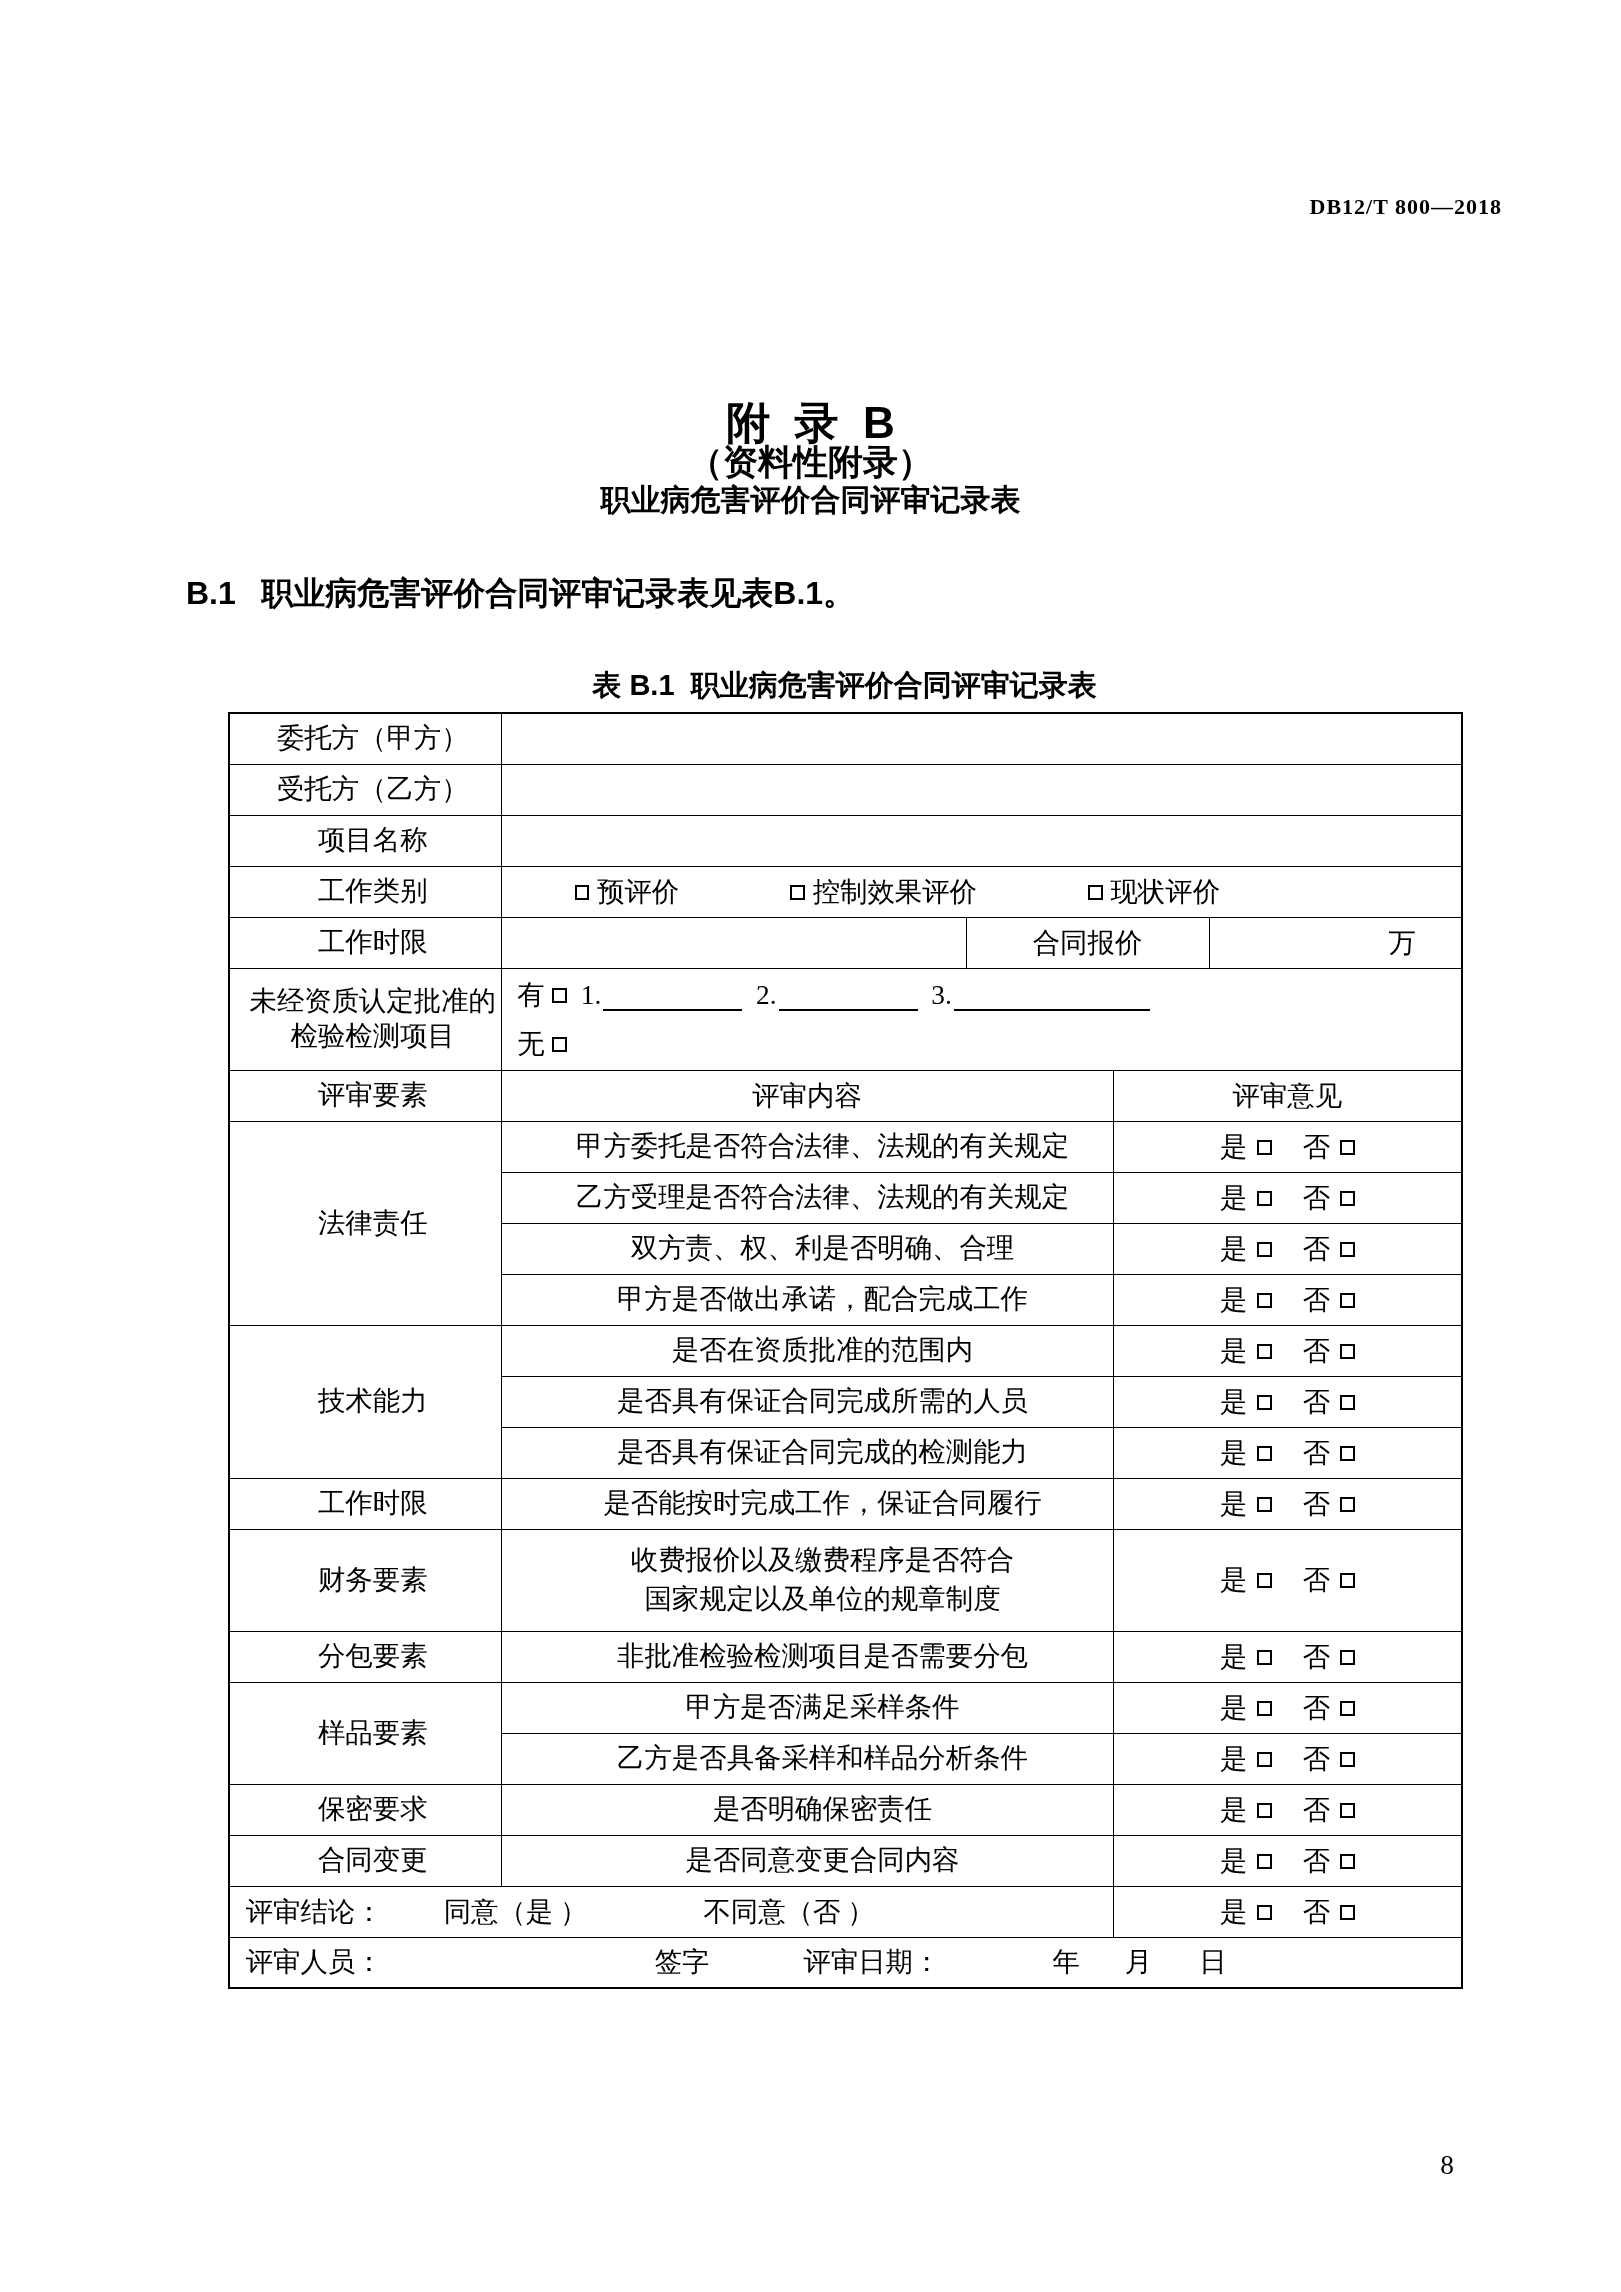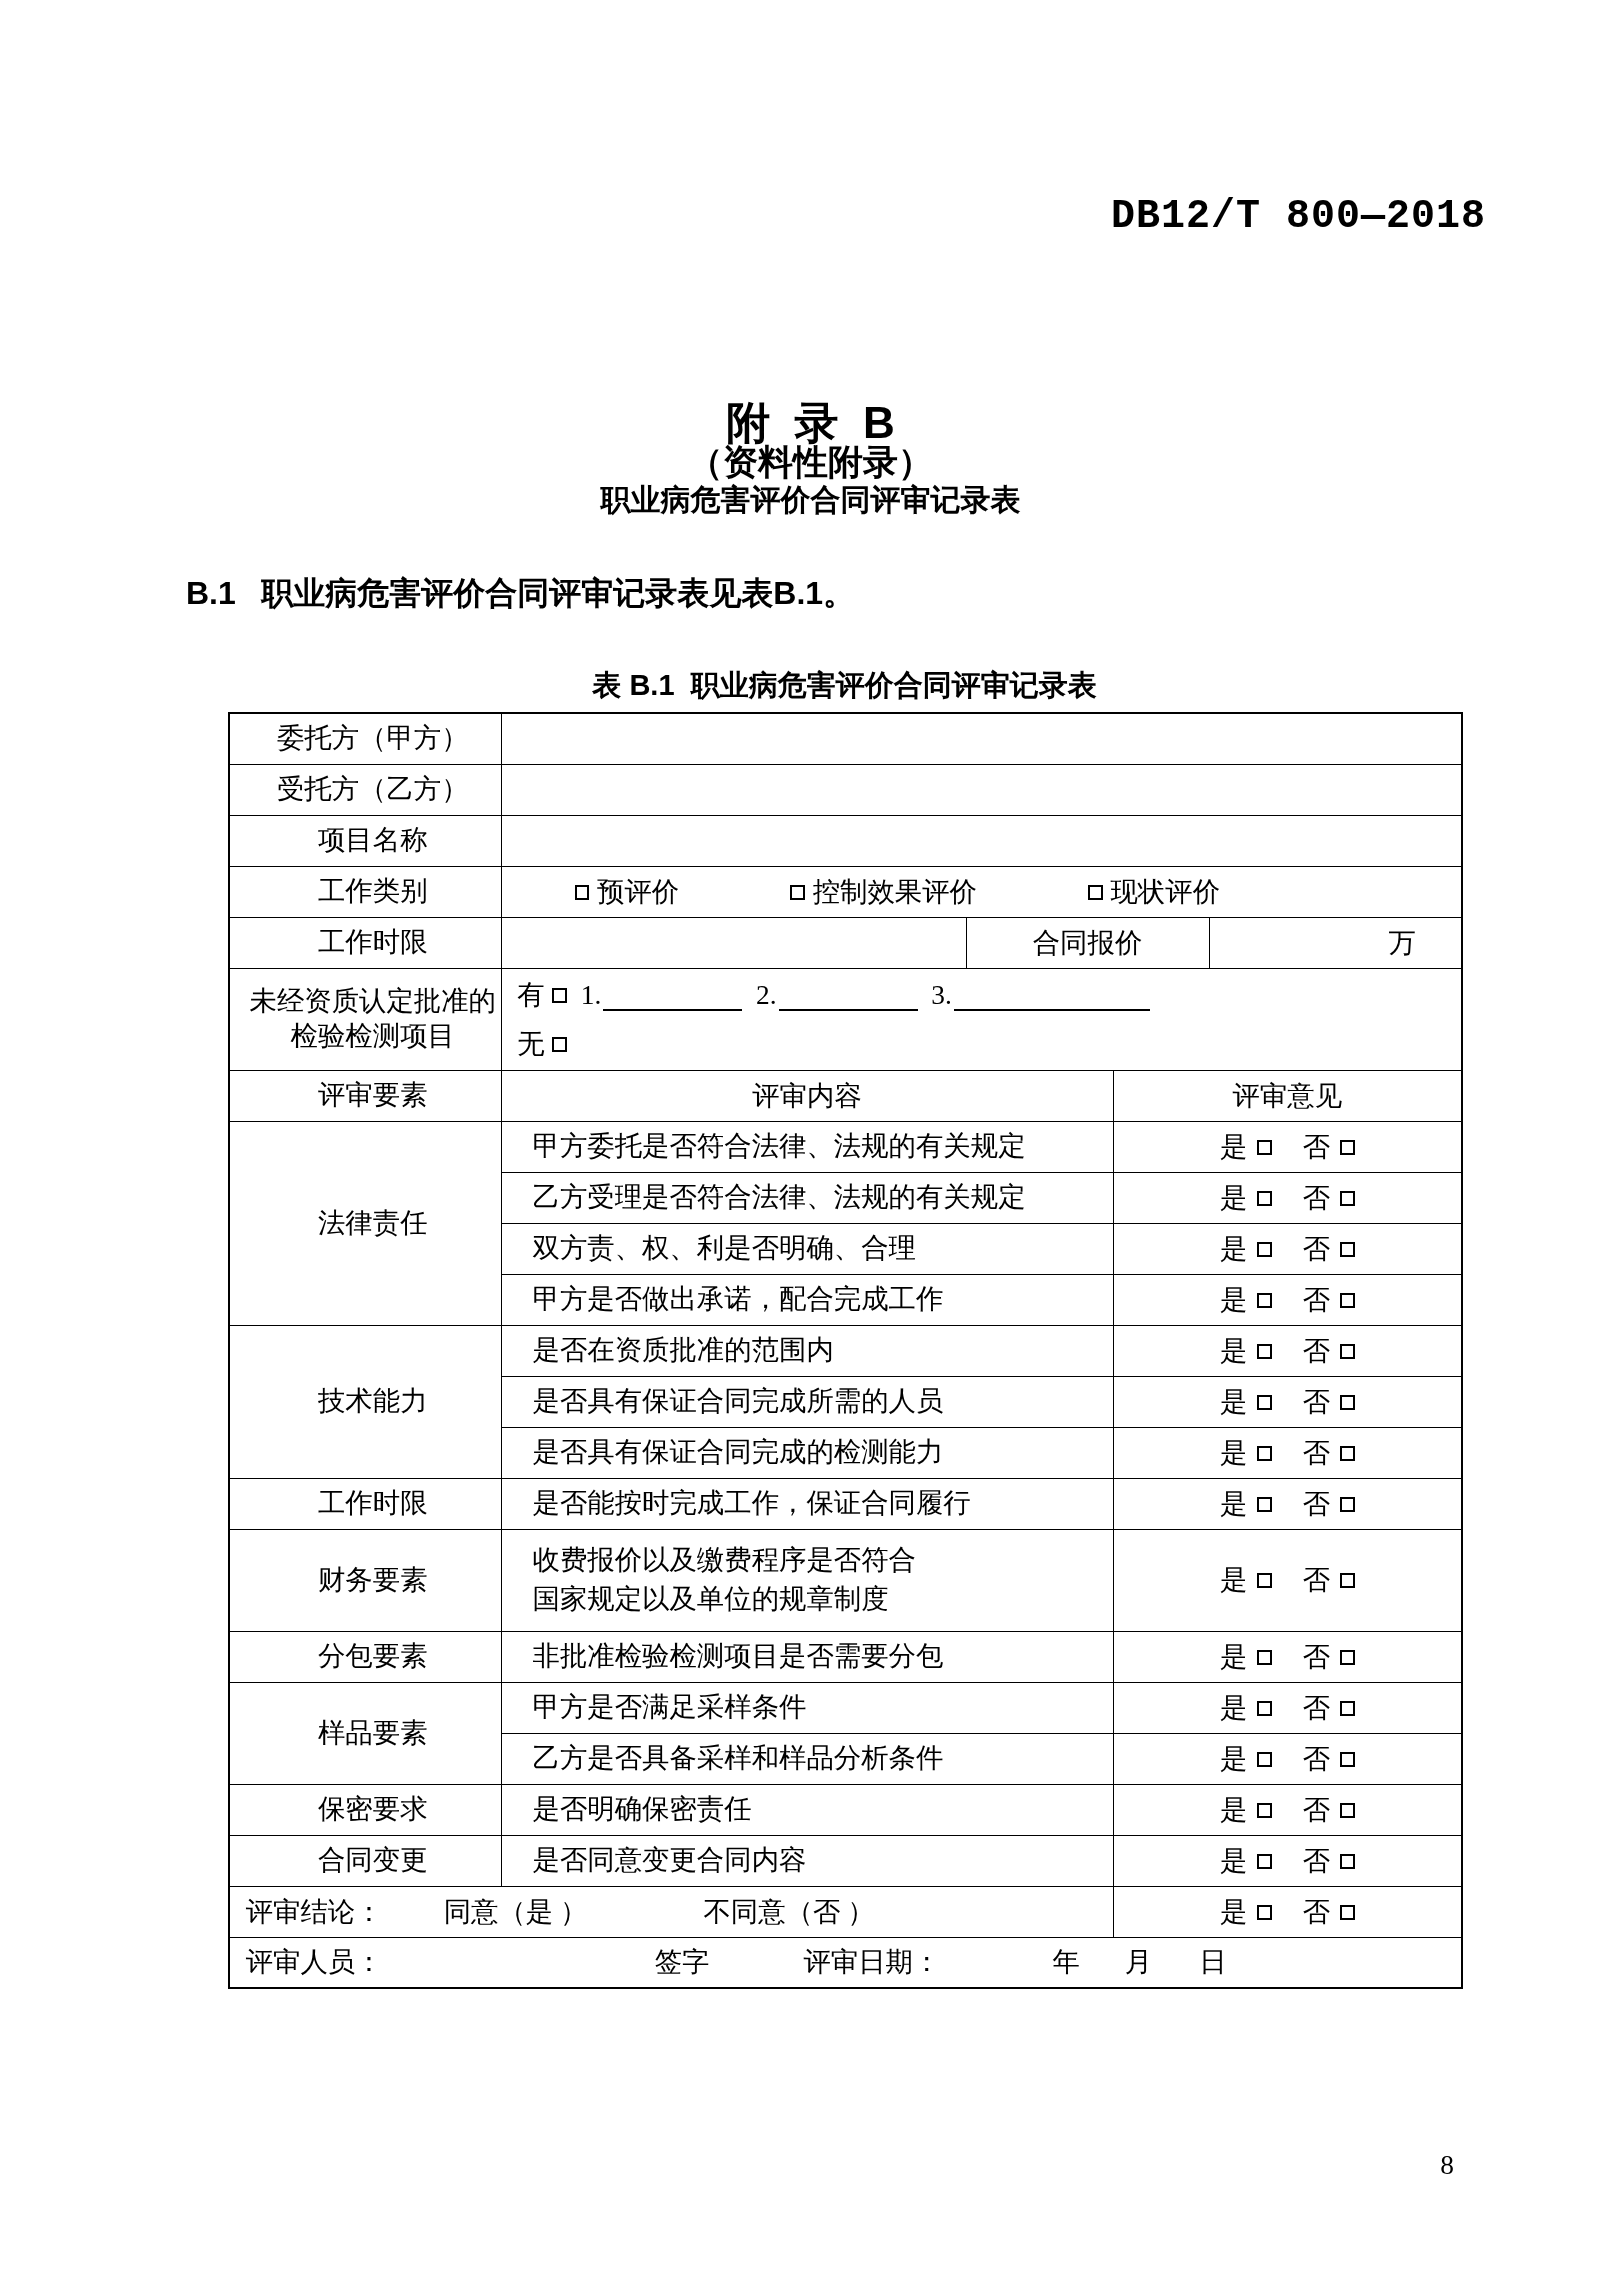--- a/index.html
+++ b/index.html
@@ -3,23 +3,23 @@
 <meta charset="utf-8">
 <title>DB12/T 800—2018 附录B</title>
 <style>
   * { margin:0; padding:0; box-sizing:border-box; }
   html,body { background:#ffffff; }
   body {
     width:1621px; height:2293px; position:relative;
     font-family:"Liberation Serif", serif; color:#000;
   }
   .std-num {
-    position:absolute; top:194px; right:135px;
-    font-family:Liberation Mono, monospace; font-weight:bold;
-    font-size:40px; letter-spacing:1px;
+    position:absolute; top:194px; right:119px;
+    font-family:Liberation Serif, serif; font-weight:bold;
+    font-size:22px; letter-spacing:1px;
   }
   .t-center { position:absolute; left:0; width:100%; text-align:center; white-space:pre;
     font-family:"Liberation Sans", sans-serif; font-weight:bold; }
   .t1 { top:394px; font-size:44px; }
   .t2 { top:439px; font-size:35px; }
   .t3 { top:480px; font-size:30px; }
   .clause {
     position:absolute; top:572px; left:186px;
     font-family:"Liberation Sans", sans-serif; font-weight:bold; font-size:32px;
   }
@@ -28,21 +28,21 @@
     position:absolute; top:666px; left:228px; width:1233px; text-align:center;
     font-family:"Liberation Sans", sans-serif; font-weight:bold; font-size:29px; white-space:pre;
   }
   .tblwrap { position:absolute; top:712px; left:228px; }
   table { border-collapse:collapse; table-layout:fixed; width:1233px; border:2.9px solid #000; }
   td { border:1.6px solid #000; font-size:27.4px; vertical-align:middle; overflow:hidden; }
   tr.r  { height:51px; }
   tr.r2 { height:102px; }
   td.lbl  { text-align:center; line-height:35px;padding-left:15px; }
   td.val  { padding-left:15.7px; }
-  td.item { padding-left:31px; line-height:39px; }
+  td.item { padding-left:31px; line-height:39px;text-align:center; }
   td.hc   { text-align:center;margin-left:34px; }
   td.op   { text-align:center; }
   .cb {
     display:inline-block; width:14.7px; height:14.7px; border:2px solid #000;
     vertical-align:middle; position:relative; top:-2px; background:#fff;
   }
   .pair .cb { margin-left:9.8px; }
   .pair + .pair { margin-left:31px; }
   .lead .cb { margin-right:7.8px; top:-2px; }
   .optrow { display:flex; align-items:center; gap:111px; padding-left:73px; }

